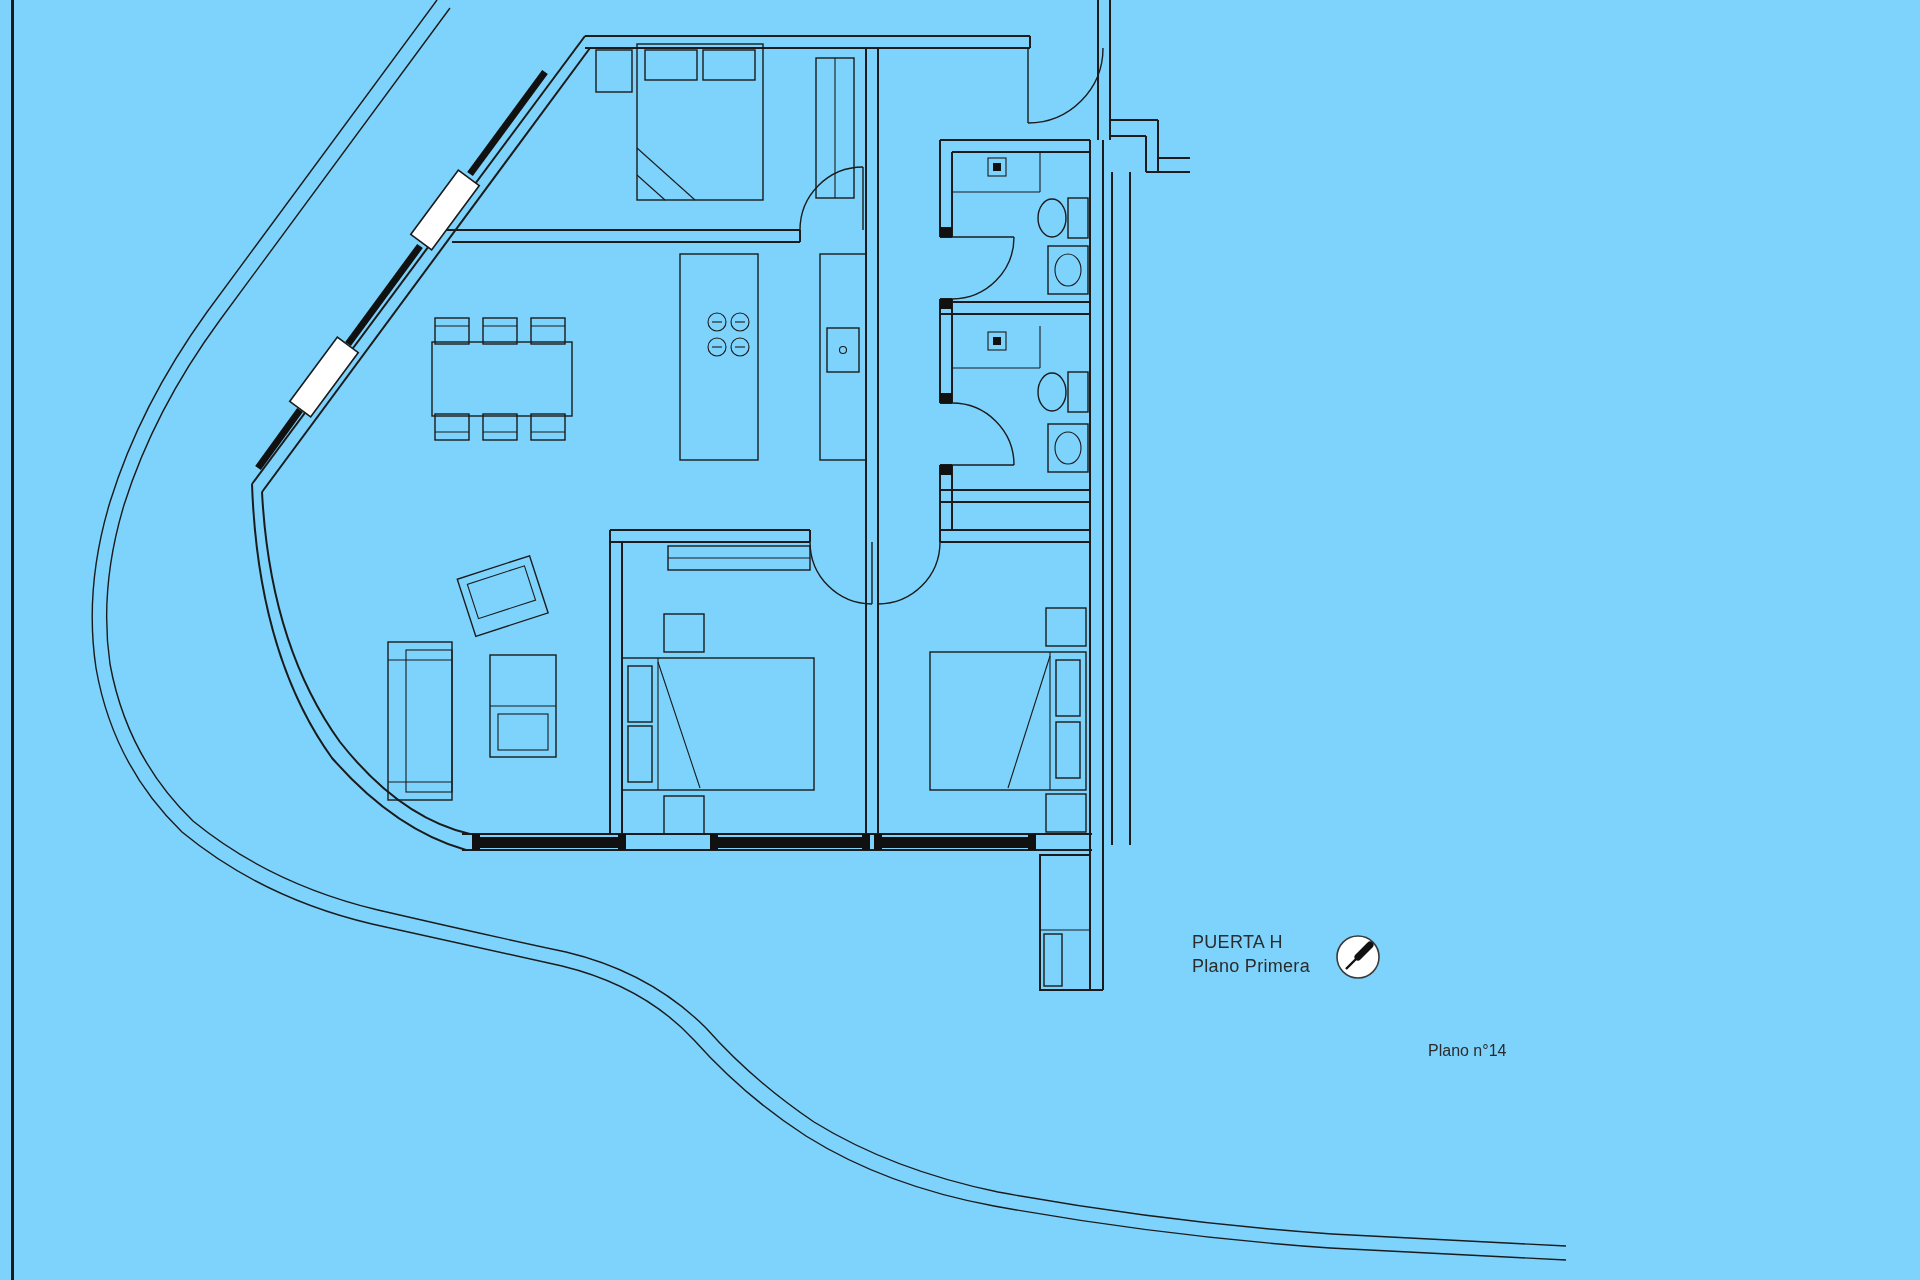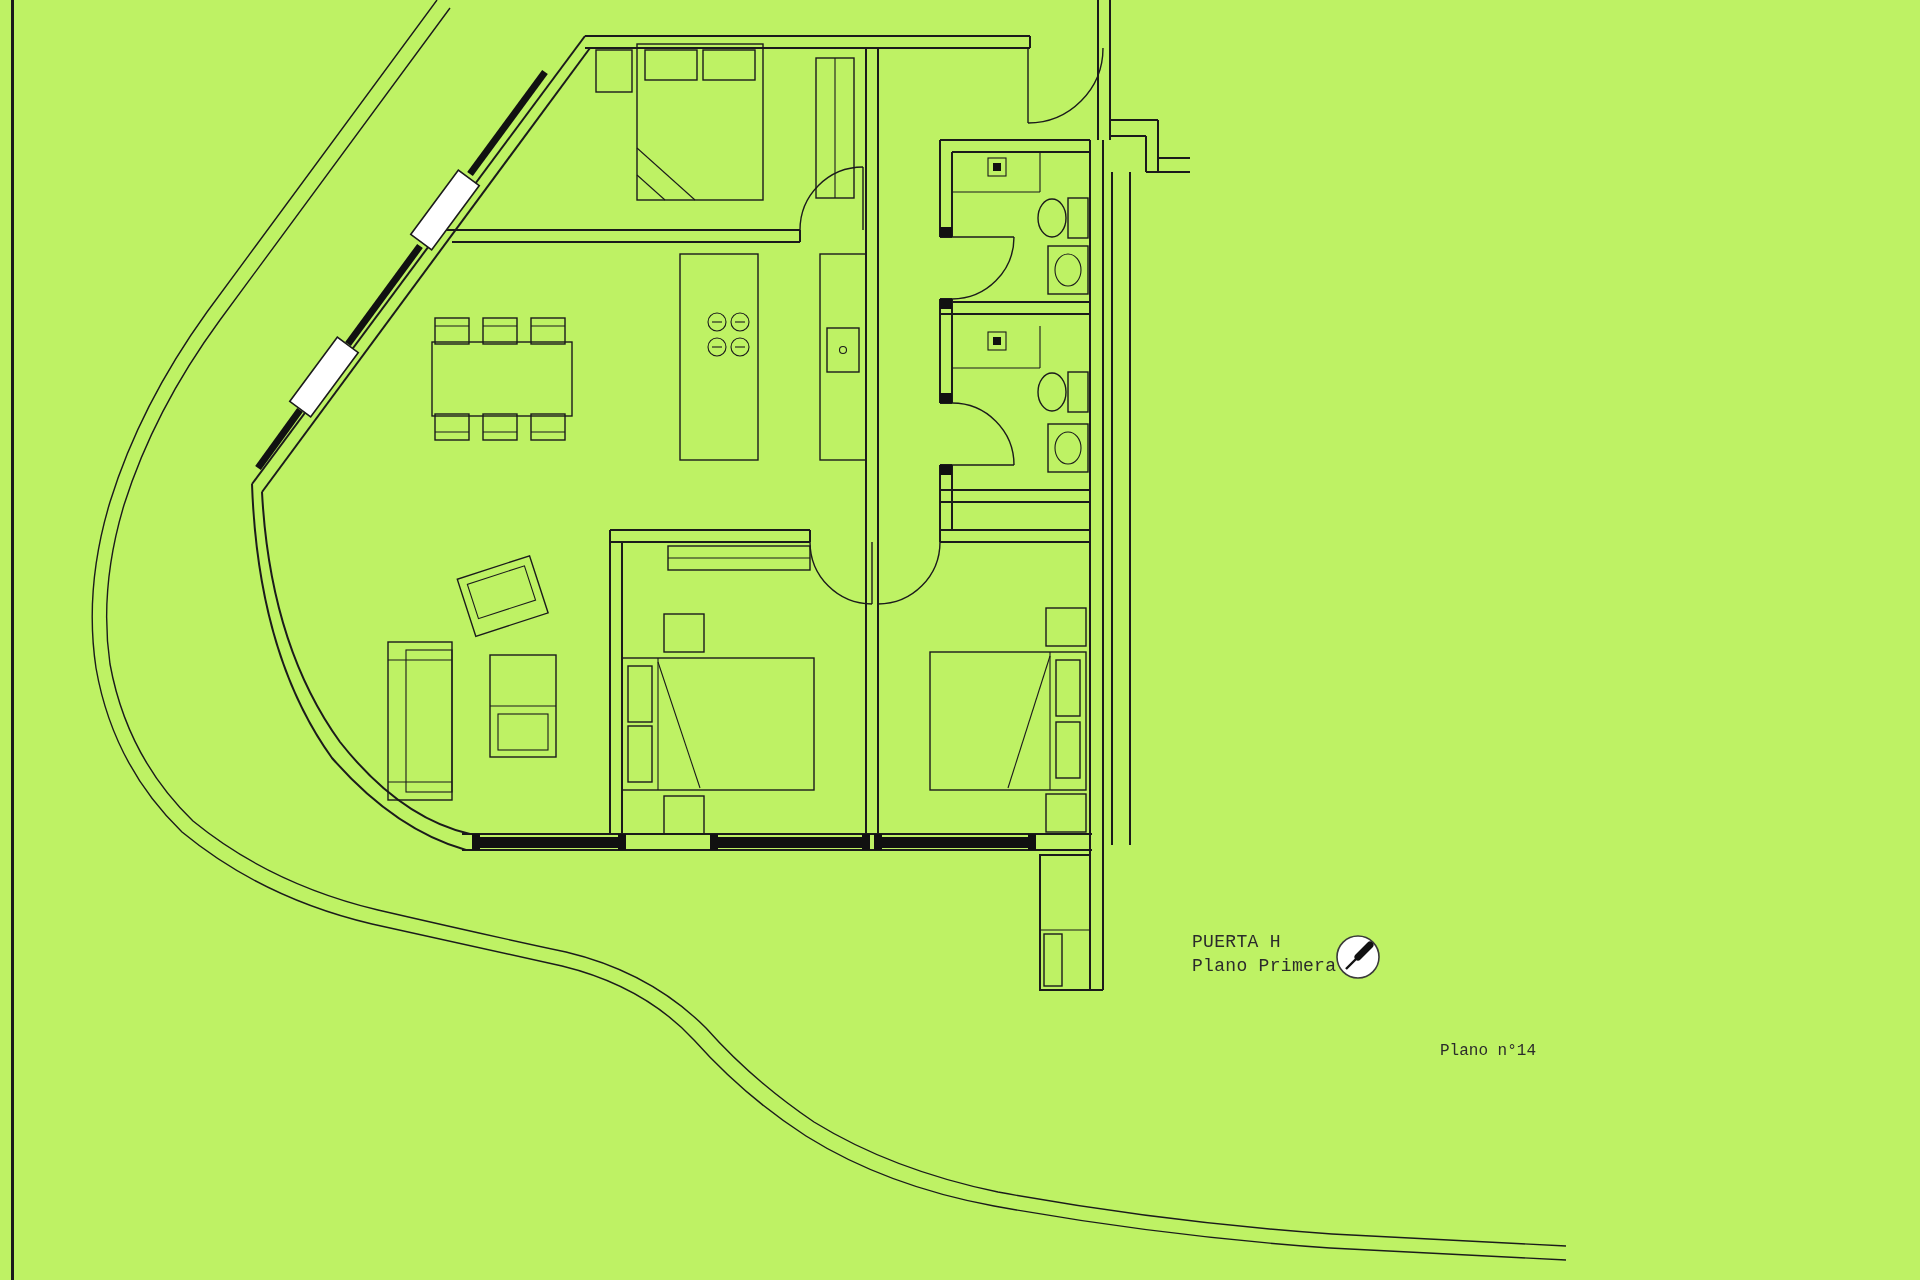--- a/index.html
+++ b/index.html
@@ -1,39 +1,39 @@
 <!DOCTYPE html>
 <html><head>
 <meta charset="utf-8">
 <style>
   html,body{margin:0;padding:0;background:#e8e8e8;}
   .sheet{
     position:relative;
     width:1920px;height:1280px;
-    background:#bef264;
+    background:#7dd3fc;
     overflow:hidden;
-    font-family:Liberation Mono, monospace;
+    font-family:Liberation Sans, sans-serif;
   }
   .edge-line{
     position:absolute;left:11px;top:0;width:3px;height:100%;
     background:#1a1a1a;
   }
   .plan-svg{position:absolute;left:0;top:0;width:1920px;height:1280px;}
   .w{fill:none;stroke:#1b1b1b;stroke-width:2;}
   .f{fill:none;stroke:#1b1b1b;stroke-width:1.4;}
   .thin{fill:none;stroke:#1b1b1b;stroke-width:1.1;}
   .blk{fill:#111;stroke:none;}
   .band{stroke:#111;stroke-width:7;fill:none;}
   .pier{fill:#ffffff;stroke:#1b1b1b;stroke-width:1.6;}
   .title-block{
     position:absolute;left:1192px;top:930px;color:#2b2b2b;
     line-height:24px;font-size:18px;letter-spacing:.3px;
   }
   .plan-number{
-    position:absolute;left:1428px;top:1042px;color:#2b2b2b;font-size:16px;margin-left:12px;
+    position:absolute;left:1428px;top:1042px;color:#2b2b2b;font-size:16px;
   }
   .compass{position:absolute;left:1334px;top:933px;width:48px;height:48px;}
 </style>
 </head>
 <body>
 
 <div class="sheet">
 
   <div class="edge-line"></div>
 

